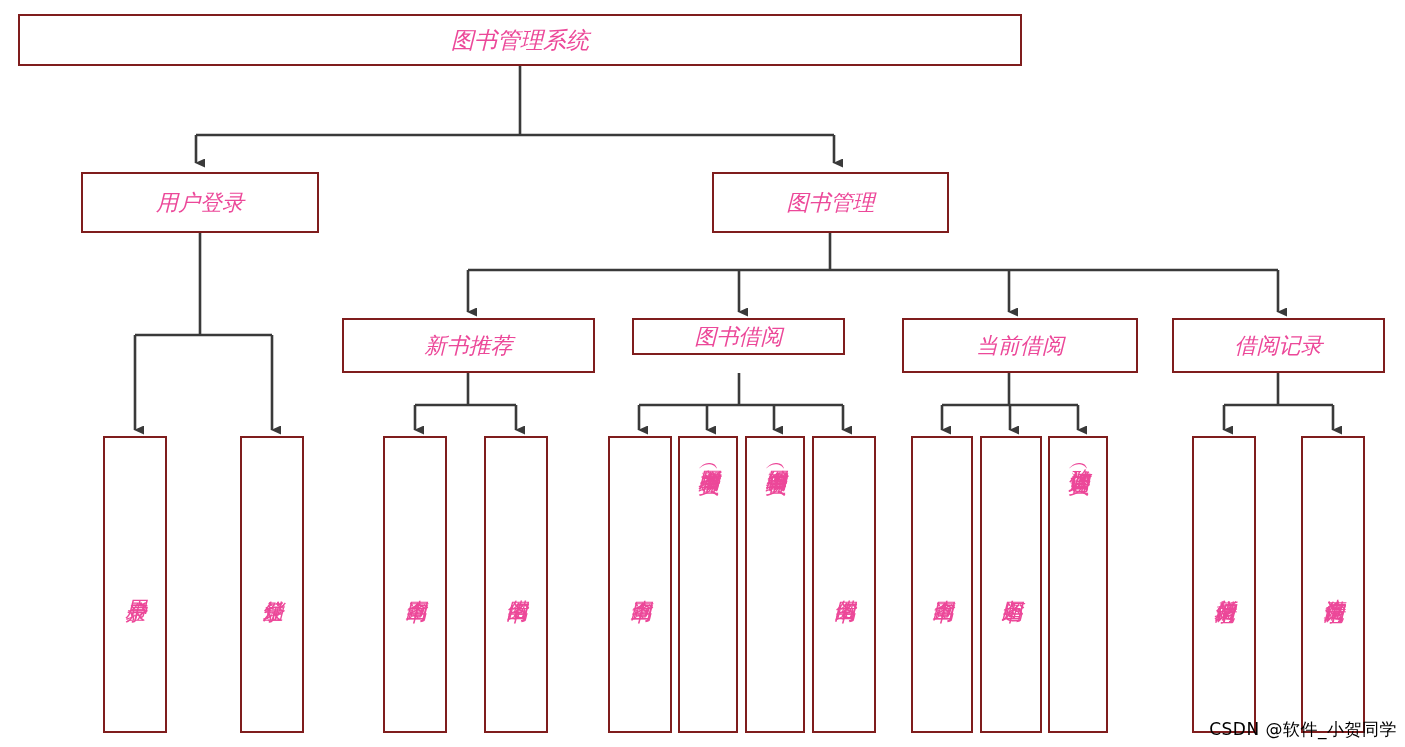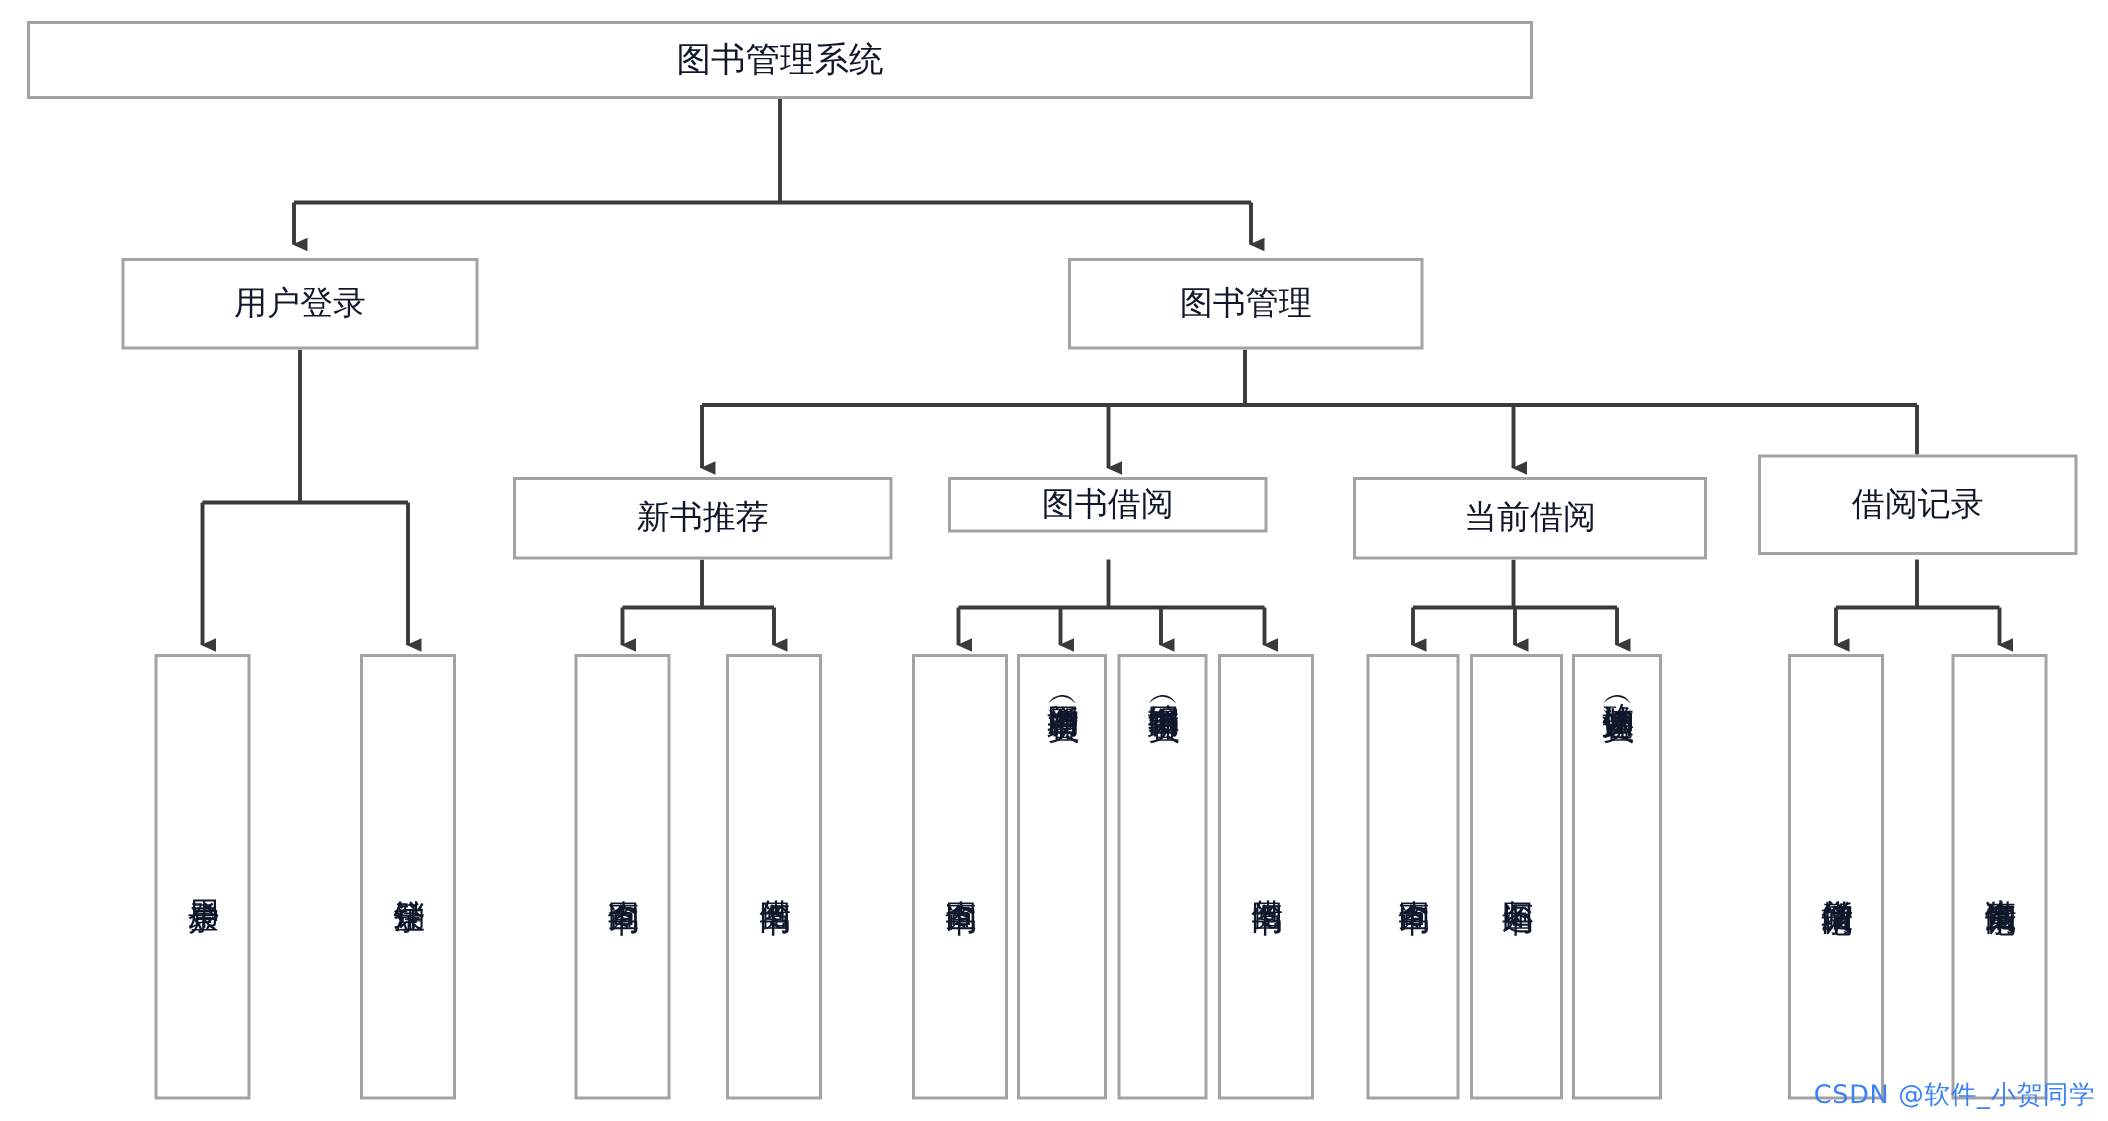--- a/index.html
+++ b/index.html
@@ -23,25 +23,26 @@
     left: 0;
     top: 0;
     width: 1405px;
     height: 747px;
     pointer-events: none;
   }
   .node {
     position: absolute;
     box-sizing: border-box;
     background: #ffffff;
-    border: 2px solid #a3a3a3;
+    border: 2px solid #7f1d1d;
     display: flex;
     align-items: center;
     justify-content: center;
-    color: #0f172a;
+    color: #ec4899;
+    font-style: italic;
   }
   .node.root {
     border-width: 2px;
   }
   .node-label {
     display: block;
     text-align: center;
     line-height: 1.25;
     white-space: nowrap;
   }
@@ -66,21 +67,21 @@
   }
   .node.vertical.centered {
     align-items: center;
     padding-top: 0;
   }
   #watermark {
     position: absolute;
     right: 8px;
     bottom: 6px;
     font-size: 17px;
-    color: #3b82f6;
+    color: #000000;
     letter-spacing: 0.5px;
     white-space: nowrap;
     user-select: none;
   }
 </style>
 </head>
 <body>
 
 <div id="diagram-root">
 
@@ -147,21 +148,21 @@
 
   <div class="node horizontal" style="left:342px; top:318px; width:253px; height:55px;">
     <span class="node-label">新书推荐</span>
   </div>
   <div class="node horizontal" style="left:632px; top:318px; width:213px; height:37px;">
     <span class="node-label">图书借阅</span>
   </div>
   <div class="node horizontal" style="left:902px; top:318px; width:236px; height:55px;">
     <span class="node-label">当前借阅</span>
   </div>
-  <div class="node horizontal" style="left:1172px; top:303px; width:213px; height:67px;">
+  <div class="node horizontal" style="left:1172px; top:318px; width:213px; height:55px;">
     <span class="node-label">借阅记录</span>
   </div>
 
   <div class="node vertical centered" style="left:103px; top:436px; width:64px; height:297px;">
     <span class="node-label">用户登录</span>
   </div>
   <div class="node vertical centered" style="left:240px; top:436px; width:64px; height:297px;">
     <span class="node-label">注销登录</span>
   </div>
 

